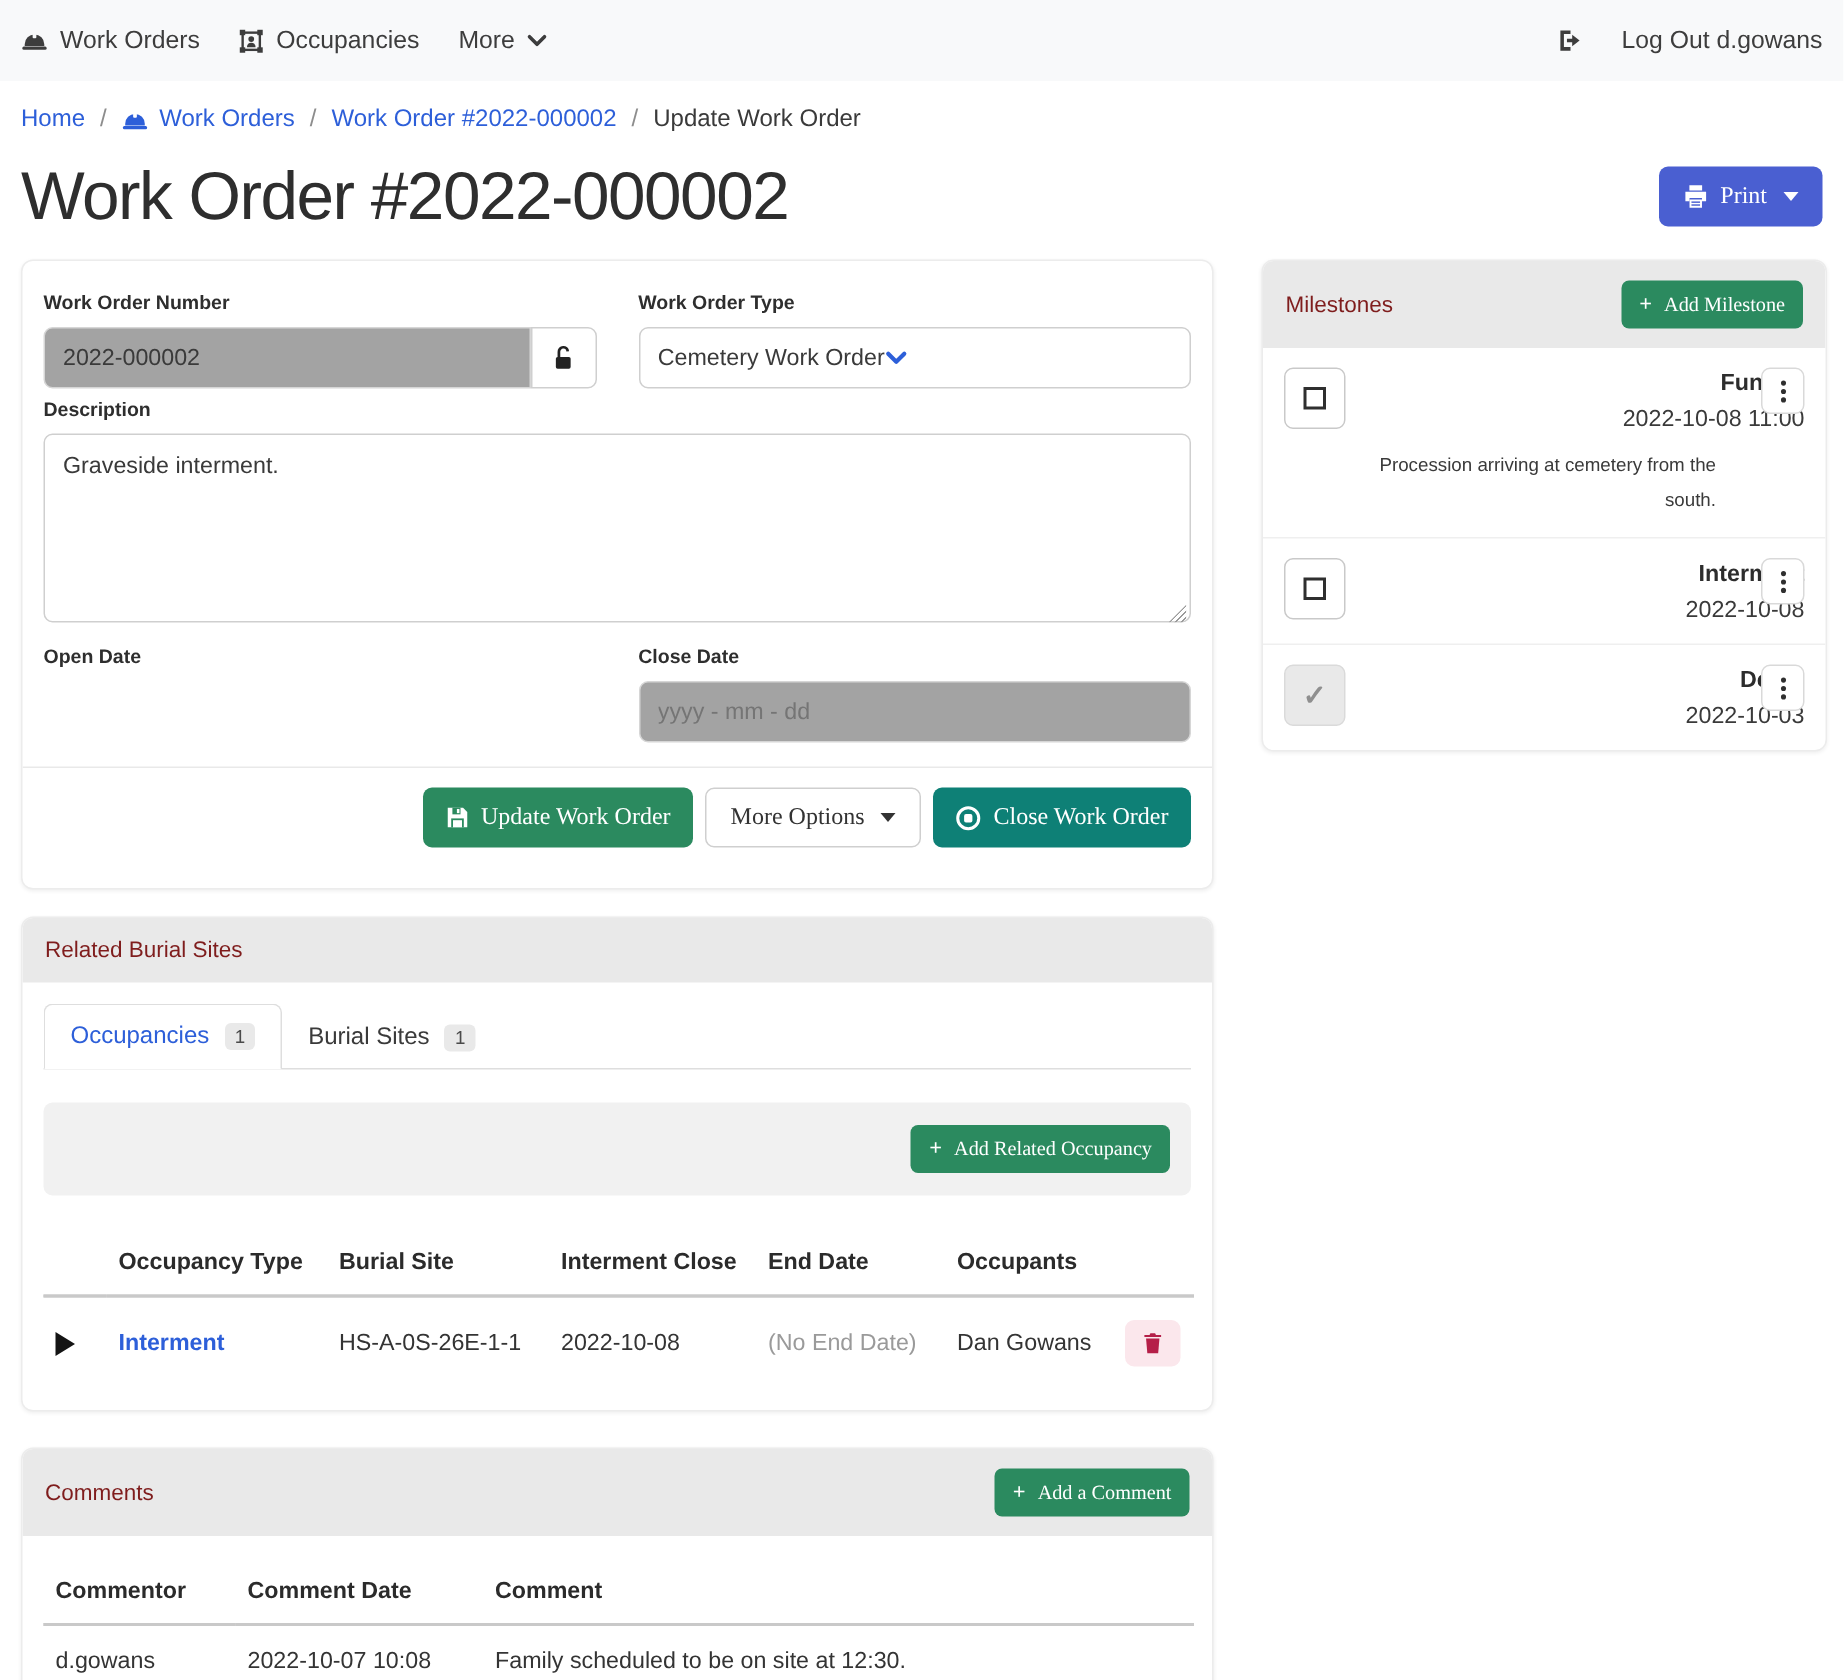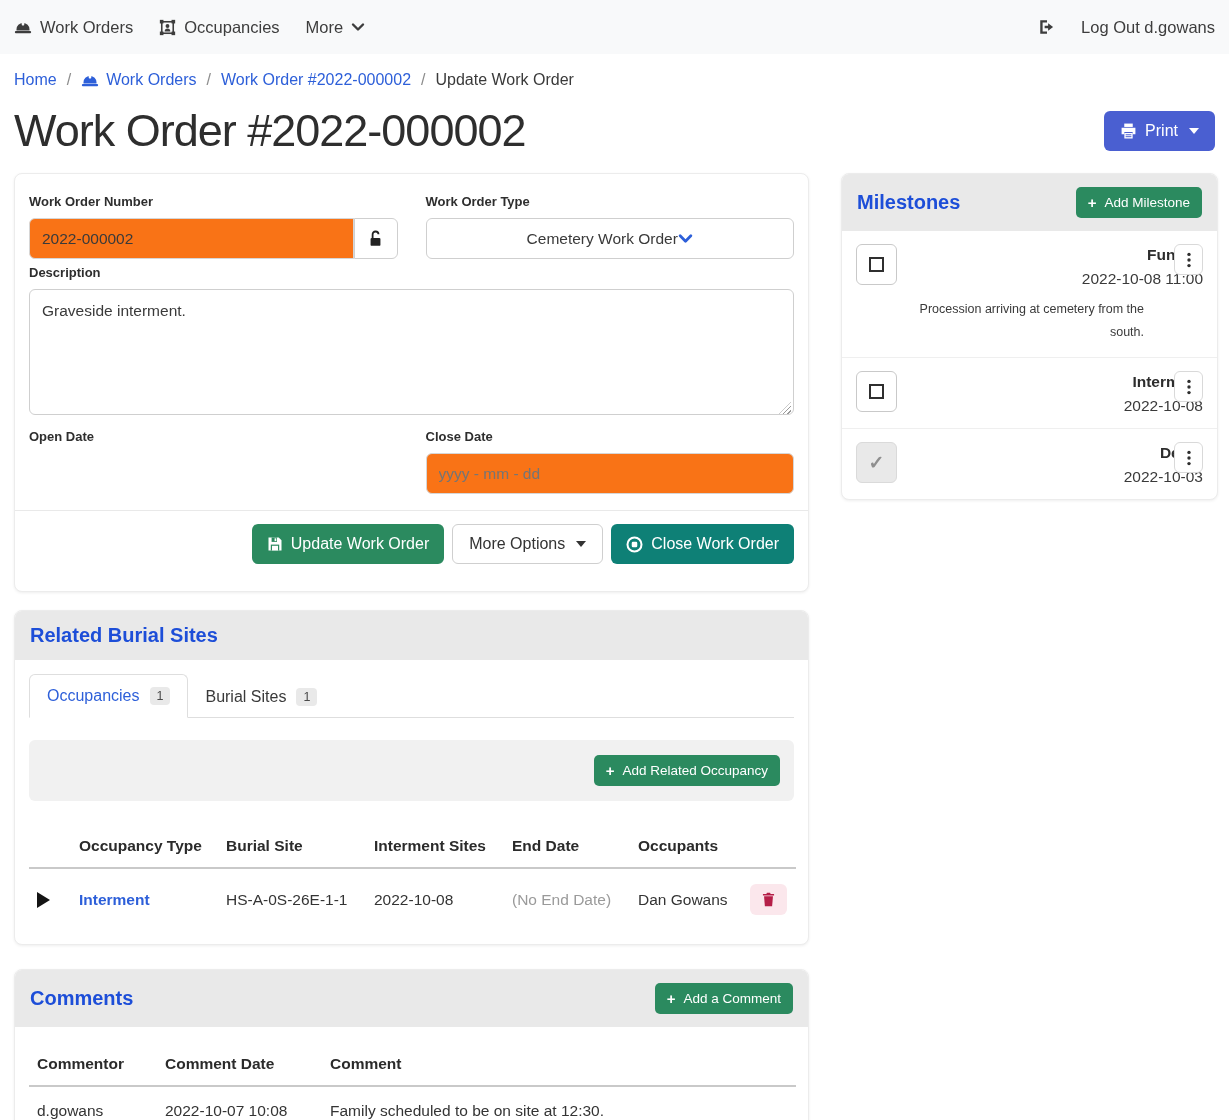--- a/index.html
+++ b/index.html
@@ -22,51 +22,51 @@
 
   
   .breadcrumb { display:flex; align-items:center; gap:10px; padding:17px 14px 14px; font-size:16px; }
   .crumb { color:#2d5fd9; text-decoration:none; display:flex; align-items:center; gap:7px; cursor:pointer; }
   .crumb-sep { color:#8d8d8d; }
   .crumb-current { color:#3a3a3a; }
 
   
   .page-header { display:flex; justify-content:space-between; align-items:center; padding:2px 14px 16px; }
   .page-title { font-size:45px; font-weight:400; letter-spacing:-1px; color:#2e2e2e; }
-  .btn { border:none; cursor:pointer; font-family:Liberation Sans, sans-serif; display:inline-flex; align-items:center; gap:8px;
+  .btn { border:none; cursor:pointer; font-family:Liberation Serif, serif; display:inline-flex; align-items:center; gap:8px;
          border-radius:6px; font-size:16px; }
   .btn-blue { background:#4a5fd1; color:#fff; padding:11px 16px; }
   .btn-green { background:#2b8a5f; color:#fff; padding:10px 15px; }
   .btn-green-sm { background:#2b8a5f; color:#fff; padding:8px 12px; font-size:13.5px; border-radius:5px; }
   .btn-teal { background:#0e8076; color:#fff; padding:10px 15px; }
   .btn-outline { background:#fff; color:#333; border:1px solid #cfcfcf; padding:10px 16px; }
   .caret { width:0; height:0; border-left:5px solid transparent; border-right:5px solid transparent; border-top:6px solid currentColor; margin-left:3px; }
 
   
   .layout { display:flex; padding:0 14px; gap:32px; align-items:flex-start; }
   .col-left { width:795px; flex:0 0 795px; }
   .col-right { width:377px; flex:0 0 377px; }
 
   .card { background:#fff; border:1px solid #ececec; border-radius:8px;
           box-shadow:0 1px 3px rgba(0,0,0,.07); overflow:hidden; }
   .card-header { background:#e9e9e9; padding:13px 15px; display:flex; align-items:center; justify-content:space-between; }
-  .card-header .card-title { font-size:20px; font-weight:700; color:#1d4ed8; }
+  .card-header .card-title { font-size:15px; font-weight:400; color:#7f1d1d; }
 
   
   .form-card { padding:14px; }
   .form-grid { display:grid; grid-template-columns:1fr 1fr; column-gap:28px; }
   label.fld { display:block; font-weight:700; font-size:13px; color:#2e2e2e; margin:6px 0 9px; }
   .input-group { display:flex; }
   .input-group .ctl { border-radius:6px 0 0 6px; }
   .lock-btn { width:49px; border:1px solid #cfcfcf; border-left:1px solid #cfcfcf; background:#fff;
               border-radius:0 6px 6px 0; display:flex; align-items:center; justify-content:center; cursor:pointer; color:#222; }
   .ctl { height:41px; border:1px solid #cfcfcf; border-radius:6px; font-family:inherit; font-size:15.5px;
          color:#3a3a3a; padding:0 12px; width:100%; background:#fff; }
-  .ctl:disabled, .ctl.disabled { background:#f97316; border-color:#d6d6d6; }
-  .select { display:flex; align-items:center; justify-content:center; cursor:pointer; }
+  .ctl:disabled, .ctl.disabled { background:#a3a3a3; border-color:#d6d6d6; }
+  .select { display:flex; align-items:center; justify-content:flex-start; cursor:pointer; }
   .select .sel-val { color:#3a3a3a; }
   .textarea-wrap { position:relative; }
   textarea.ctl { height:126px; padding:10px 12px; resize:none; line-height:1.45; }
   .resize-grip { position:absolute; right:3px; bottom:4px; width:12px; height:12px; cursor:nwse-resize;
     background:repeating-linear-gradient(135deg, transparent 0 2px, #9a9a9a 2px 3px); clip-path:polygon(100% 0,100% 100%,0 100%); }
   .date-input { display:flex; align-items:center; gap:14px; }
   .row2 { margin-top:5px; }
   .card-footer { border-top:1px solid #e9e9e9; margin:16px -14px 0; padding:13px 14px 13px;
                  display:flex; justify-content:flex-end; gap:8px; }
 
@@ -313,21 +313,21 @@
           <col style="width:138px">
             <col style="width:126px">
             <col>
             <col style="width:54px">
         </colgroup>
         <thead>
           <tr>
             <th></th>
             <th>Occupancy Type</th>
             <th>Burial Site</th>
-            <th>Interment Sites</th>
+            <th>Interment Close</th>
             <th>End Date</th>
             <th>Occupants</th>
             <th></th>
           </tr>
         </thead>
         <tbody>
           <tr>
             <td>
                 <div class="expand-btn"></div>
               </td>

